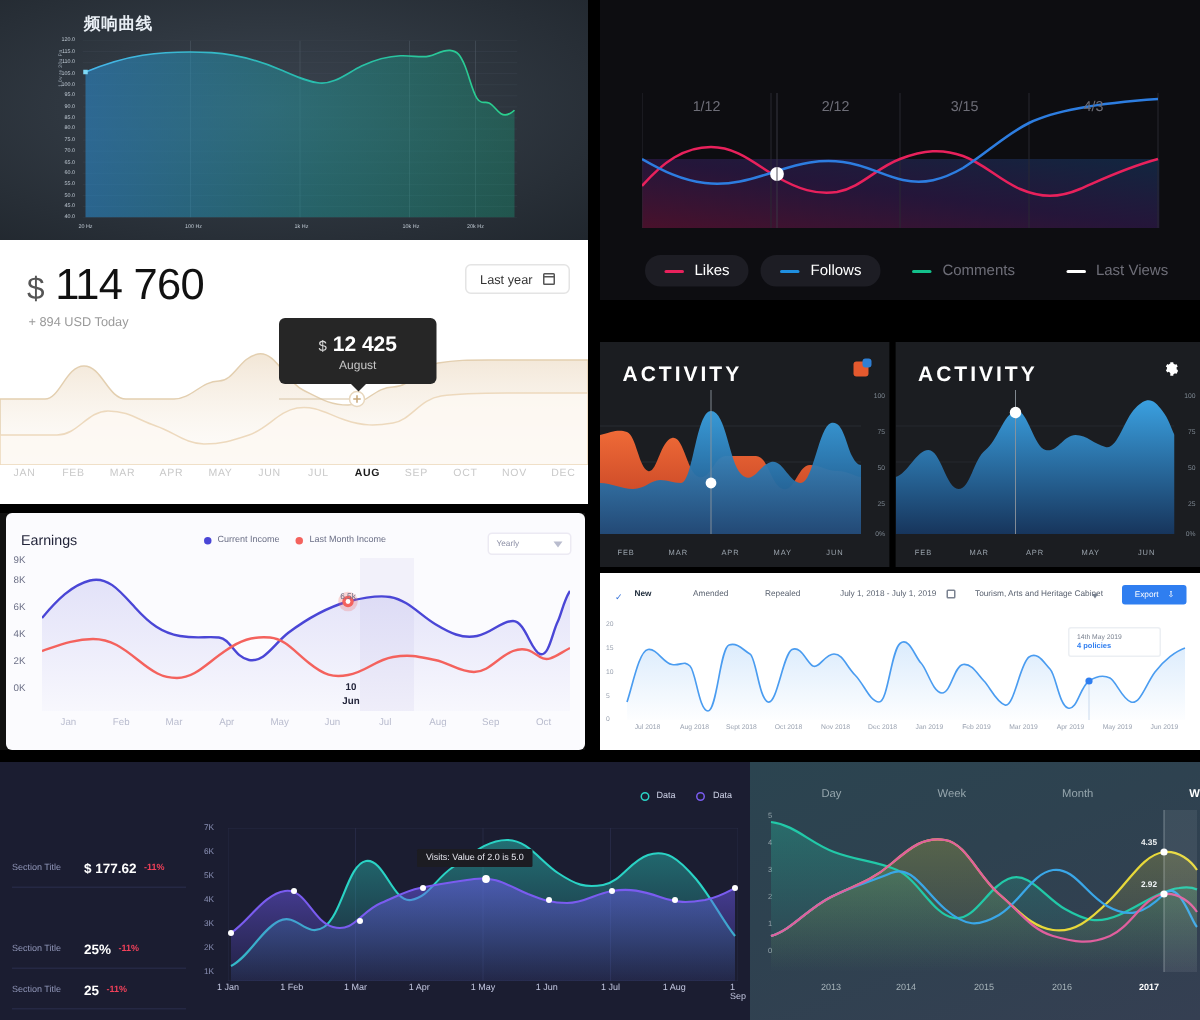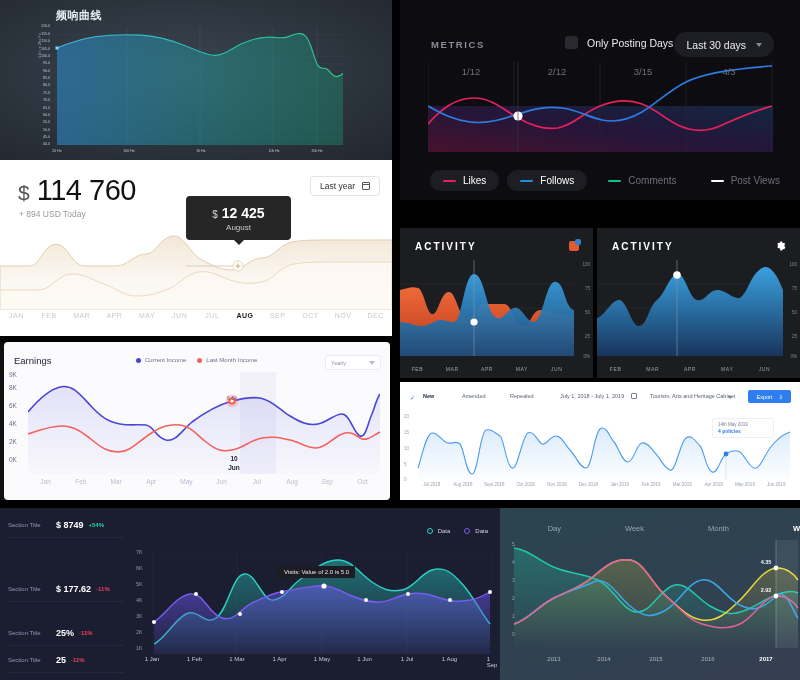--- a/index.html
+++ b/index.html
@@ -53,21 +53,21 @@
     font-weight: 400; letter-spacing: -.5px; }
   .mo-amount .cur { font-size: 21px; color: #555; font-weight: 300; }
   .mo-sub { position: absolute; left: 19px; top: 49px; color: #9a9a9a; font-size: 8.5px; }
   .mo-btn { position: absolute; right: 12px; top: 16px; height: 20px; padding: 0 9px;
     border: 1px solid #e4e4e4; border-radius: 4px; display: flex; align-items: center; gap: 7px;
     color: #333; font-size: 8.5px; background: #fff; }
   .cal-ico { width: 8px; height: 8px; border: 1px solid #555; border-radius: 1px; position: relative; }
   .cal-ico:before { content: ""; position: absolute; left: -1px; right: -1px; top: 1px;
     height: 1px; background: #555; }
   .mo-plot { position: absolute; left: 0; top: 58px; width: 392px; height: 92px; }
-  .mo-tip { position: absolute; left: 186px; top: 196px; width: 105px; background: #262626;
+  .mo-tip { position: absolute; left: 186px; top: 212px; width: 105px; background: #262626;
     border-radius: 4px; text-align: center; padding: 9px 0 8px; }
   .mo-tip .v { color: #fff; font-size: 14px; font-weight: 600; }
   .mo-tip .v .c { font-size: 10px; font-weight: 400; color: #d8d8d8; }
   .mo-tip .m { color: #c8c8c8; font-size: 8px; margin-top: 2px; }
   .mo-tip:after { content: ""; position: absolute; left: 50%; bottom: -5px; margin-left: -5px;
     border-left: 5px solid transparent; border-right: 5px solid transparent; border-top: 5px solid #262626; }
   .mo-months { position: absolute; left: 0; top: 152px; width: 392px; height: 22px; }
   .mo-mo { position: absolute; top: 0; color: #c9c9c9; font-size: 7px; letter-spacing: .5px;
     transform: translateX(-50%); }
   .mo-mo.act { color: #1a1a1a; font-weight: 700; }
@@ -88,21 +88,21 @@
   .ea-yt { position: absolute; left: 5px; color: #6b6f86; font-size: 6.5px; transform: translateY(-50%); }
   .ea-xt { position: absolute; top: 136px; color: #b9bcce; font-size: 6.5px; transform: translateX(-50%); }
   .ea-mark-lbl { position: absolute; color: #6b6f86; font-size: 5.5px; transform: translateX(-50%); }
   .ea-cur { position: absolute; top: 112px; text-align: center; color: #23253a; font-size: 6.5px;
     line-height: 1.45; transform: translateX(-50%); }
   .ea-cur b { display: block; font-weight: 700; }
 
   
   #p-act1 { left: 400px; top: 228px; width: 193px; height: 150px; background: #1b1d21; }
   #p-act2 { left: 597px; top: 228px; width: 203px; height: 150px; background: #1b1d21; }
-  .ac-title { position: absolute; left: 15px; top: 13px; color: #fff; font-size: 10px;
+  .ac-title { position: absolute; left: 15px; top: 13px; color: #fff; font-size: 14px;
     font-weight: 700; letter-spacing: 2px; }
   .ac-ico-sq { position: absolute; right: 14px; top: 13px; width: 10px; height: 10px;
     border-radius: 2px; background: #e4592e; }
   .ac-ico-sq:after { content: ""; position: absolute; right: -2px; top: -2px; width: 6px; height: 6px;
     border-radius: 2px; background: #2f7fd4; }
   .ac-gear { position: absolute; right: 13px; top: 12px; width: 12px; height: 12px; }
   .ac-plot { position: absolute; left: 0; bottom: 22px; }
   .ac-yt { position: absolute; right: 3px; color: #7e8892; font-size: 4.5px; transform: translateY(-50%); }
   .ac-xt { position: absolute; bottom: 6px; color: #9aa3ac; font-size: 5px;
     letter-spacing: .6px; transform: translateX(-50%); }
@@ -247,31 +247,20 @@
       <path fill="none" stroke="url(#frLine)" stroke-width="1.1" stroke-linejoin="round" d="M2,21 C14,16 26,12 40,9.8 C56,7.6 70,7.2 86,8.1 C104,9.2 118,13.5 132,19.5
         C142,23.8 150,27.6 158,28.3 C168,29.2 176,22 186,17 C196,12.4 204,10.5 212,10.2
         C220,9.9 226,11.6 231,10.4 C236,9.2 240,6.2 245,6.6 C250,7 252,9.8 255,17
         C258,24.5 260,34 263,38.6 C266,43 268,40.4 271,41.6 C274,42.8 276,47 279,48.8
         C282,50.6 285,49.2 288,46.5"></path>
       <rect x="0.5" y="19.5" width="3" height="3" fill="#7fd8f5"></rect>
     </svg>
   </div>
 
   <div class="panel" id="p-metrics">
-    <div class="m-head">
-      <div class="m-title">METRICS</div>
-      <div class="m-chk-wrap">
-        <div class="m-chk"></div>
-        <div class="m-chk-label">Only Posting Days</div>
-      </div>
-      <div class="m-sel">
-        <div class="m-sel-label">Last 30 days</div>
-        <div class="chev"></div>
-      </div>
-    </div>
     <svg class="m-plot" viewBox="0 0 345 90" preserveAspectRatio="none">
       <defs>
         <linearGradient id="mGlow" x1="0" y1="1" x2="1" y2="0">
           <stop offset="0%" stop-color="#7a1440" stop-opacity=".55"></stop>
           <stop offset="50%" stop-color="#41206b" stop-opacity=".45"></stop>
           <stop offset="100%" stop-color="#15406e" stop-opacity=".5"></stop>
         </linearGradient>
       </defs>
       <rect x="0" y="44" width="345" height="46" fill="url(#mGlow)"></rect>
       <g stroke="#2a2a33" stroke-width=".6">
@@ -305,21 +294,21 @@
         <div class="m-leg on">
           <span class="dash" style="background:#1f8fe0"></span>
           <span class="txt" style="color:#fff">Follows</span>
         </div>
         <div class="m-leg">
           <span class="dash" style="background:#13c08b"></span>
           <span class="txt" style="color:#6e6e78">Comments</span>
         </div>
         <div class="m-leg">
           <span class="dash" style="background:#ffffff"></span>
-          <span class="txt" style="color:#6e6e78">Post Views</span>
+          <span class="txt" style="color:#6e6e78">Last Views</span>
         </div>
       </div>
   </div>
 
   <div class="panel" id="p-money">
     <div class="mo-amount">
       <span class="cur">$</span>
       <span>114 760</span>
     </div>
     <div class="mo-sub">+ 894 USD Today</div>
@@ -594,26 +583,21 @@
       <circle cx="310" cy="38" r="2.4" fill="#2f7ef0"></circle>
     </svg>
   </div>
   <div class="po-tip">
     <div class="d">14th May 2019</div>
     <div class="p">4 policies</div>
   </div>
 
   <div class="panel" id="p-dash">
     <div class="da-side" id="da-rowlist">
-        <div class="da-row" style="top:0px">
-          <span class="lbl">Section Title</span>
-          <span class="val">$ 8749</span>
-          <span class="pct up">+54%</span>
-        </div>
-        <div class="da-row" style="top:64px">
+        <div class="da-row" style="top:54px">
           <span class="lbl">Section Title</span>
           <span class="val">$ 177.62</span>
           <span class="pct down">-11%</span>
         </div>
         <div class="da-row" style="top:108px">
           <span class="lbl">Section Title</span>
           <span class="val">25%</span>
           <span class="pct down">-11%</span>
         </div>
         <div class="da-row" style="top:135px">

